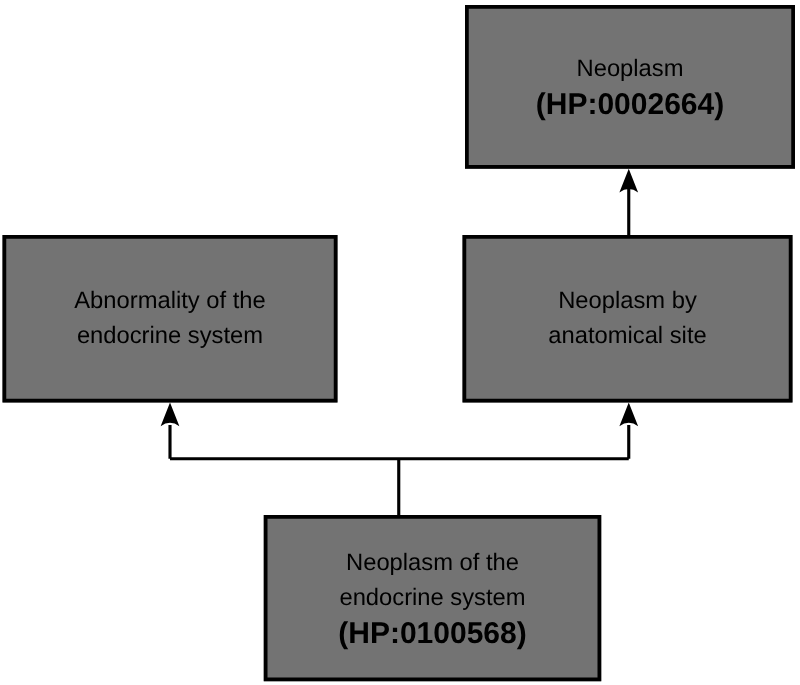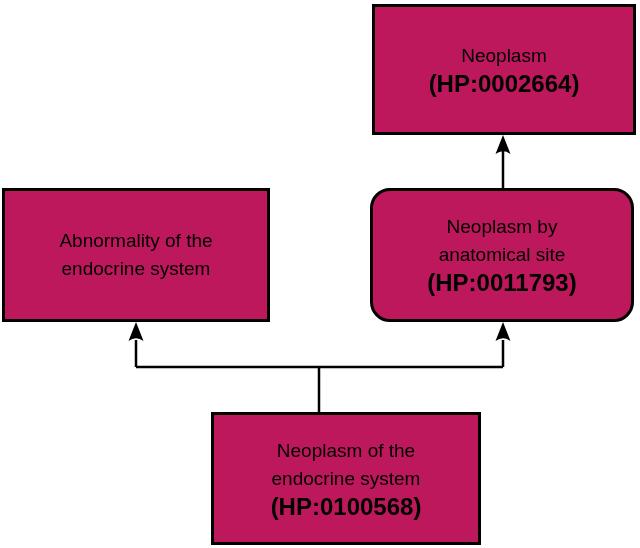--- a/index.html
+++ b/index.html
@@ -21,41 +21,41 @@
     left: 0;
     top: 0;
     width: 640px;
     height: 548px;
     pointer-events: none;
   }
   .node {
     position: absolute;
     box-sizing: border-box;
     border: 3px solid #000000;
-    background: #be185d;
+    background: #737373;
     display: flex;
     flex-direction: column;
     align-items: center;
     justify-content: center;
     text-align: center;
   }
   .node .name {
     font-size: 19px;
     line-height: 28px;
     font-weight: 400;
     white-space: pre-line;
   }
   .node .hpo-id {
     font-size: 24px;
     line-height: 28px;
     font-weight: 700;
   }
   .node-neoplasm   { left: 372px; top: 4px;   width: 264px; height: 131px; }
   .node-abnormality{ left: 2px;   top: 188px; width: 268px; height: 134px; gap: 36px; }
-  .node-anatomical { left: 370px; top: 188px; width: 264px; height: 134px; border-radius: 20px; }
+  .node-anatomical { left: 370px; top: 188px; width: 264px; height: 134px; }
   .node-endocrine  { left: 185px; top: 412px; width: 270px; height: 133px; margin-left: 26px; }
 </style>
 </head>
 <body>
 
 <div class="canvas">
 
   <svg class="edges" viewBox="0 0 640 548" xmlns="http://www.w3.org/2000/svg">
 
     <path d="M503 188 L503 150" stroke="#000000" stroke-width="2.5" fill="none"></path>
@@ -72,21 +72,20 @@
   </div>
 
   <div class="node node-abnormality">
     <div class="name">Abnormality of the
 endocrine system</div>
   </div>
 
   <div class="node node-anatomical">
     <div class="name">Neoplasm by
 anatomical site</div>
-    <div class="hpo-id">(HP:0011793)</div>
   </div>
 
   <div class="node node-endocrine">
     <div class="name">Neoplasm of the
 endocrine system</div>
     <div class="hpo-id">(HP:0100568)</div>
   </div>
 
 </div>
 

